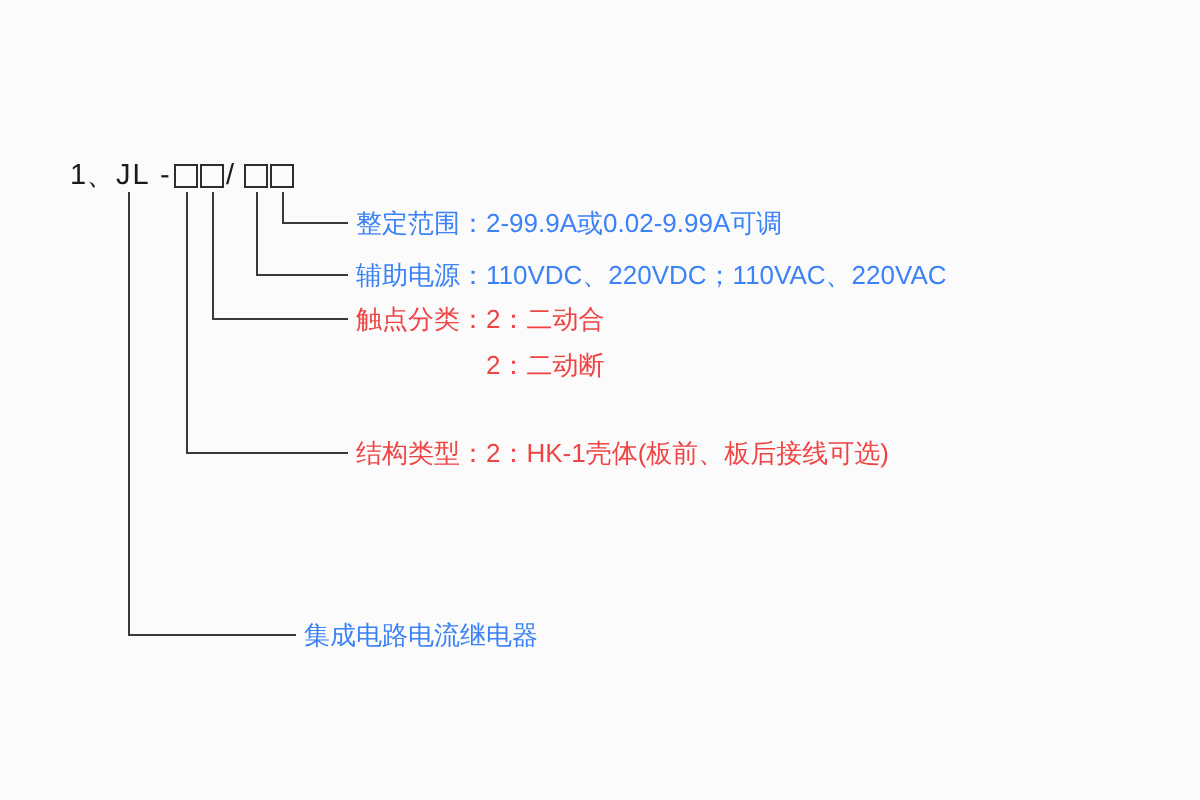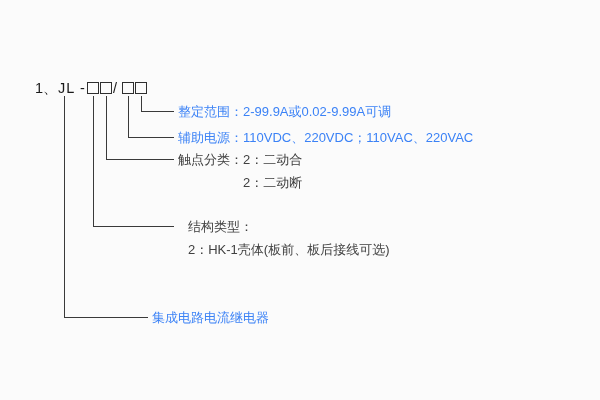--- a/index.html
+++ b/index.html
@@ -66,24 +66,24 @@
   }
   #l-range   { left: 178px; top: 104px; }
   #l-aux     { left: 178px; top: 130px; }
   #l-product { left: 152px; top: 310px; font-family: Liberation Serif, serif; }
 
   
   .group {
     position: absolute;
     display: flex;
     font-size: 13px;
-    color: #404040;
+    color: #ef4444;
   }
   #g-contact   { left: 178px; top: 149px; }
-  #g-structure { left: 188px; top: 216px; flex-direction: column; }
+  #g-structure { left: 178px; top: 216px; }
   .glabel {
     line-height: 22.5px;
     white-space: nowrap;
   }
   .gitems > div {
     line-height: 22.5px;
     white-space: nowrap;
   }
 </style>
 </head>

